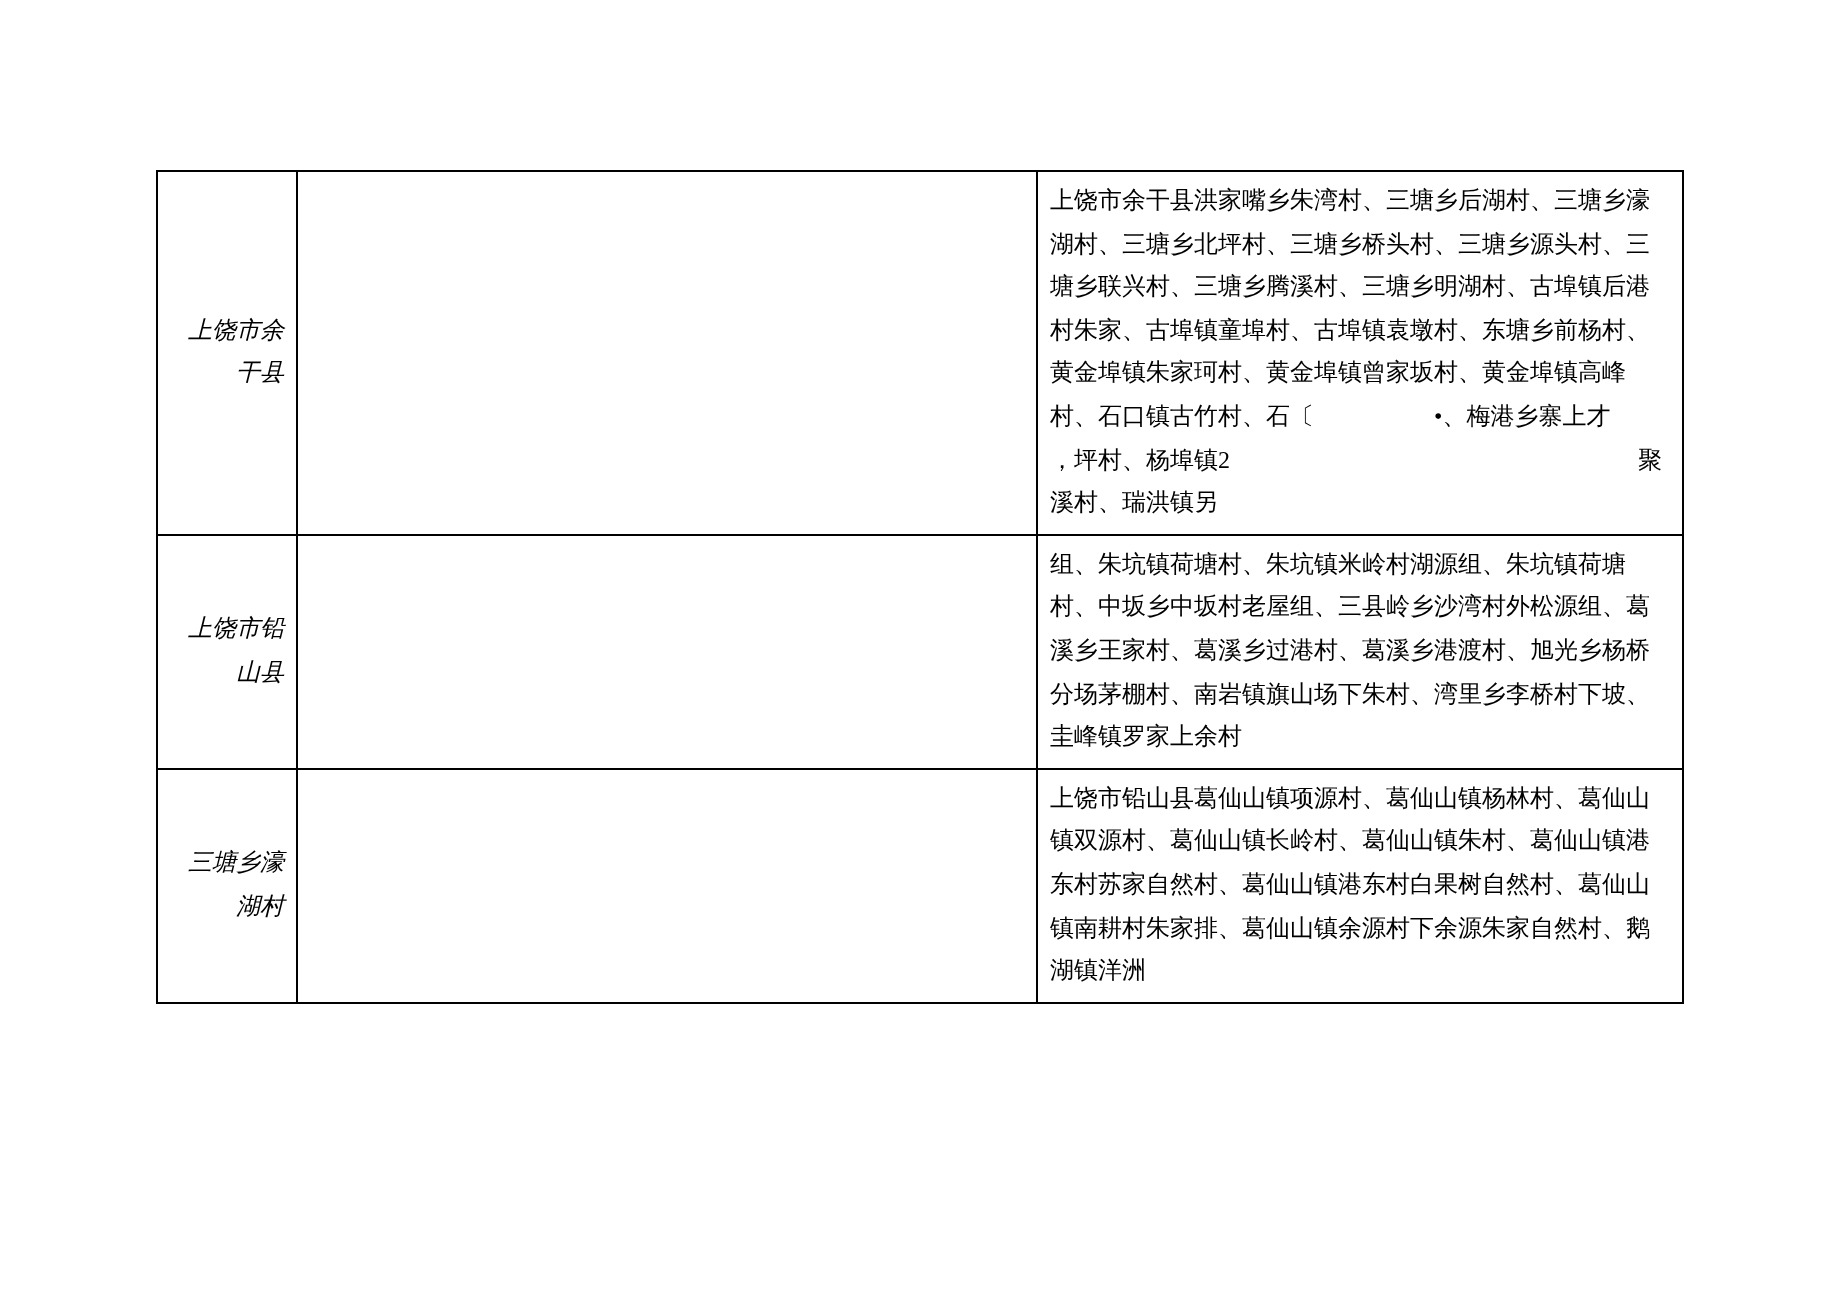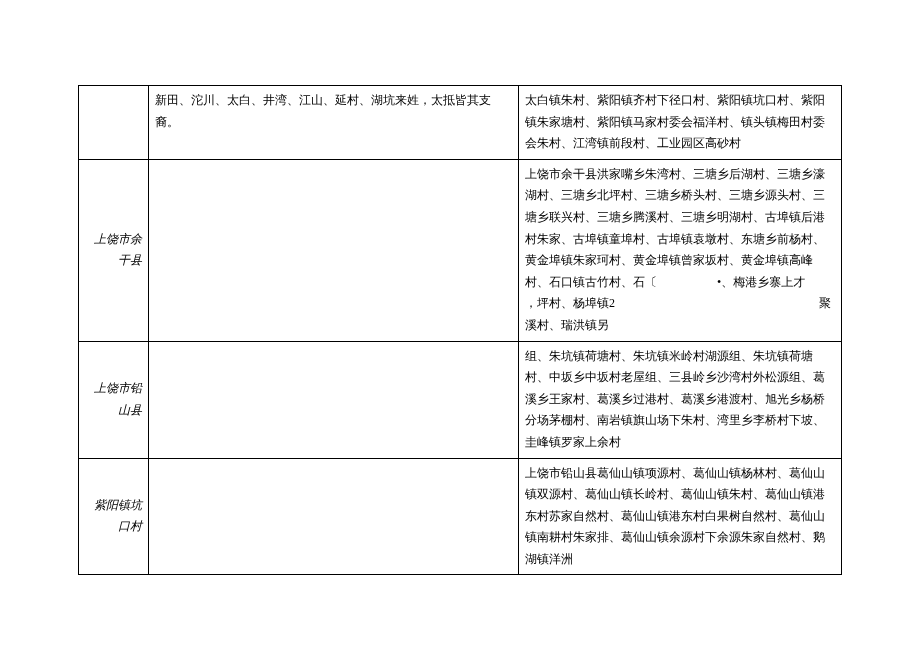--- a/index.html
+++ b/index.html
@@ -39,33 +39,28 @@
     td.col3 {
       width: auto;
     }
   </style>
 </head>
 <body>
 
 <table>
   <tbody>
     <tr>
-      <td class="col1"></td>
-      <td class="col2">新田、沱川、太白、井湾、江山、延村、湖坑来姓，太抵皆其支裔。</td>
-      <td class="col3">太白镇朱村、紫阳镇齐村下径口村、紫阳镇坑口村、紫阳镇朱家塘村、紫阳镇马家村委会福洋村、镇头镇梅田村委会朱村、江湾镇前段村、工业园区高砂村</td>
-    </tr>
-    <tr>
       <td class="col1">上饶市余干县</td>
       <td class="col2"></td>
       <td class="col3">上饶市余干县洪家嘴乡朱湾村、三塘乡后湖村、三塘乡濠湖村、三塘乡北坪村、三塘乡桥头村、三塘乡源头村、三塘乡联兴村、三塘乡腾溪村、三塘乡明湖村、古埠镇后港村朱家、古埠镇童埠村、古埠镇袁墩村、东塘乡前杨村、黄金埠镇朱家珂村、黄金埠镇曾家坂村、黄金埠镇高峰村、石口镇古竹村、石〔　　　　　•、梅港乡寨上才　　　　　　　　　　　　　　　　　，坪村、杨埠镇2　　　　　　　　　　　　　　　　　聚溪村、瑞洪镇另</td>
     </tr>
     <tr>
       <td class="col1">上饶市铅山县</td>
       <td class="col2"></td>
       <td class="col3">组、朱坑镇荷塘村、朱坑镇米岭村湖源组、朱坑镇荷塘村、中坂乡中坂村老屋组、三县岭乡沙湾村外松源组、葛溪乡王家村、葛溪乡过港村、葛溪乡港渡村、旭光乡杨桥分场茅棚村、南岩镇旗山场下朱村、湾里乡李桥村下坡、圭峰镇罗家上余村</td>
     </tr>
     <tr>
-      <td class="col1">紫阳镇坑口村</td>
+      <td class="col1">三塘乡濠湖村</td>
       <td class="col2"></td>
       <td class="col3">上饶市铅山县葛仙山镇项源村、葛仙山镇杨林村、葛仙山镇双源村、葛仙山镇长岭村、葛仙山镇朱村、葛仙山镇港东村苏家自然村、葛仙山镇港东村白果树自然村、葛仙山镇南耕村朱家排、葛仙山镇余源村下余源朱家自然村、鹅湖镇洋洲</td>
     </tr>
   </tbody>
 </table>
 
 </body></html>

